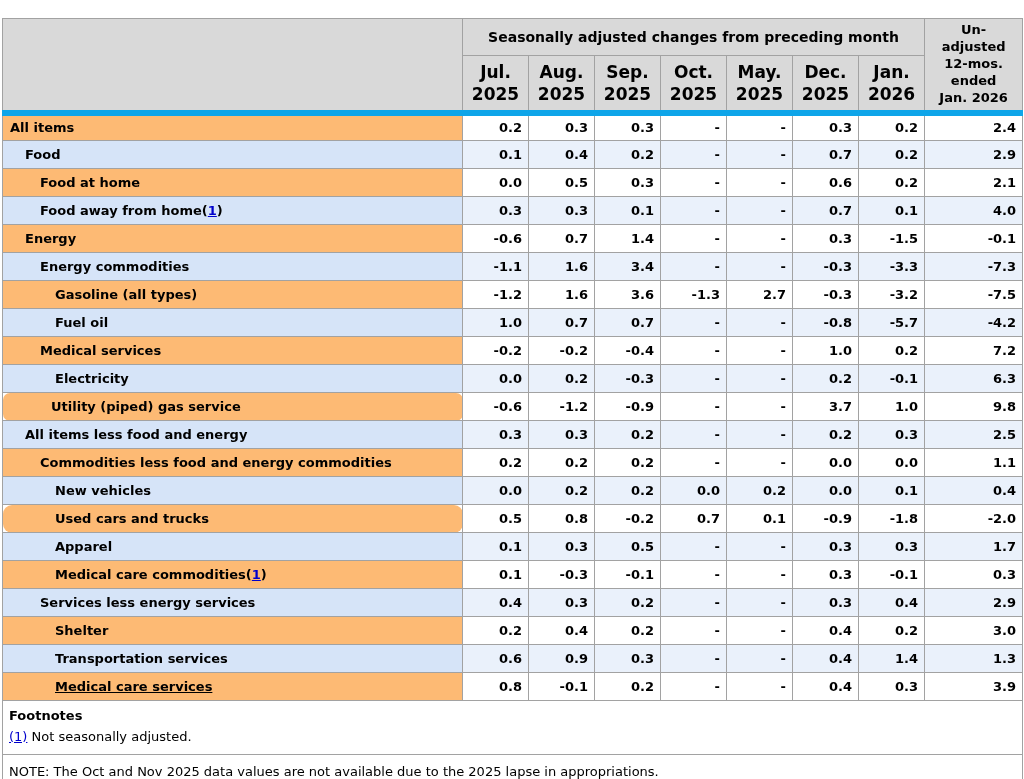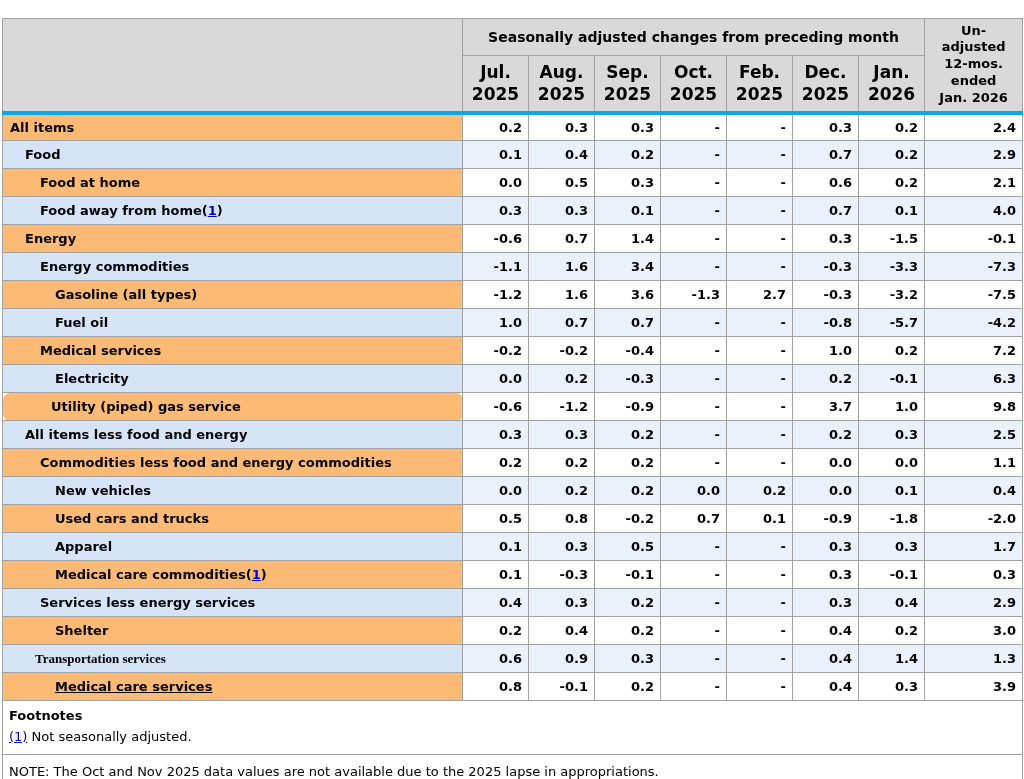--- a/index.html
+++ b/index.html
@@ -5,21 +5,21 @@
   html,body { margin:0; padding:0; background:#ffffff; }
   body { font-family:"DejaVu Sans","Liberation Sans",sans-serif; color:#000; }
   .page { width:1024px; height:779px; box-sizing:border-box; padding:2px; }
   table.cpi { border-collapse:collapse; width:1020px; table-layout:fixed; border:1px solid #7e7e7e;margin-top:16px; }
   th,td { border:1px solid #a2a2a2; box-sizing:border-box; }
   thead th { background:#d9d9d9; font-weight:bold; text-align:center; vertical-align:middle; }
   .group-head { font-size:14px; height:37px; }
   .month-head { font-size:17px; height:57px; white-space:pre-line; line-height:1.3; }
   .unadj-head { font-size:13px; white-space:pre-line; line-height:1.3; }
   .stub-head { background:#d9d9d9; }
-  thead tr:last-child th, th[rowspan] { border-bottom:4px solid #0ea5e9; }
+  thead tr:last-child th, th[rowspan] { border-bottom:6px solid #0ea5e9; }
   tbody td { height:28px; font-size:13px; font-weight:bold; }
   td.label { text-align:left; background:#fdba74; }
   tr.blue td.label { background:#d6e4f8; }
   td.num { text-align:right; padding-right:6px; background:#ffffff; }
   tr.blue td.num { background:#eaf1fb; }
   a.fnlink { color:#0000cc; text-decoration:underline; cursor:pointer; }
   tfoot td { background:#ffffff; font-size:13px; font-weight:normal; text-align:left; padding:7px 6px; }
   .footnotes-title { font-weight:bold; margin-bottom:6px; }
   .note-cell { height:34px; vertical-align:middle; }
   .footnotes-cell { height:54px; vertical-align:top; }
@@ -52,21 +52,21 @@
       </tr>
       <tr id="month-row">
           <th class="month-head">Jul.
 2025</th>
           <th class="month-head">Aug.
 2025</th>
           <th class="month-head">Sep.
 2025</th>
           <th class="month-head">Oct.
 2025</th>
-          <th class="month-head">Feb.
+          <th class="month-head">May.
 2025</th>
           <th class="month-head">Dec.
 2025</th>
           <th class="month-head">Jan.
 2026</th>
         </tr>
     </thead>
     <tbody id="data-rows">
         <tr class="plain">
           <td class="label" style="padding-left: 7px;"><span>All items</span></td>
@@ -216,21 +216,21 @@
           <td class="num">0.0</td>
           <td class="num">0.2</td>
           <td class="num">0.2</td>
           <td class="num">0.0</td>
           <td class="num">0.2</td>
           <td class="num">0.0</td>
           <td class="num">0.1</td>
           <td class="num">0.4</td>
         </tr>
         <tr class="plain">
-          <td class="label" style="padding-left: 52px;"><span>Used cars and trucks</span></td>
+          <td class="label" style="padding-left: 52px; border-radius: 9px;"><span>Used cars and trucks</span></td>
           <td class="num">0.5</td>
           <td class="num">0.8</td>
           <td class="num">-0.2</td>
           <td class="num">0.7</td>
           <td class="num">0.1</td>
           <td class="num">-0.9</td>
           <td class="num">-1.8</td>
           <td class="num">-2.0</td>
         </tr>
         <tr class="blue">
@@ -271,21 +271,21 @@
           <td class="num">0.2</td>
           <td class="num">0.4</td>
           <td class="num">0.2</td>
           <td class="num">-</td>
           <td class="num">-</td>
           <td class="num">0.4</td>
           <td class="num">0.2</td>
           <td class="num">3.0</td>
         </tr>
         <tr class="blue">
-          <td class="label" style="padding-left: 32px; font-family: Liberation Serif, serif;"><span>Transportation services</span></td>
+          <td class="label" style="padding-left: 52px;"><span>Transportation services</span></td>
           <td class="num">0.6</td>
           <td class="num">0.9</td>
           <td class="num">0.3</td>
           <td class="num">-</td>
           <td class="num">-</td>
           <td class="num">0.4</td>
           <td class="num">1.4</td>
           <td class="num">1.3</td>
         </tr>
         <tr class="plain">

